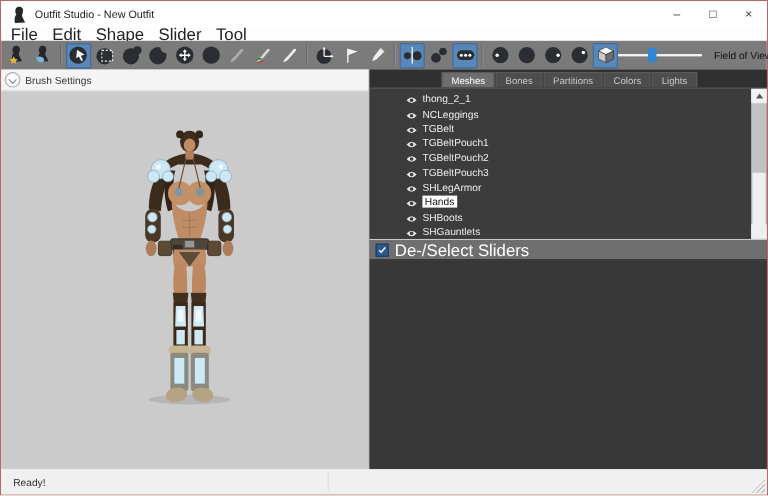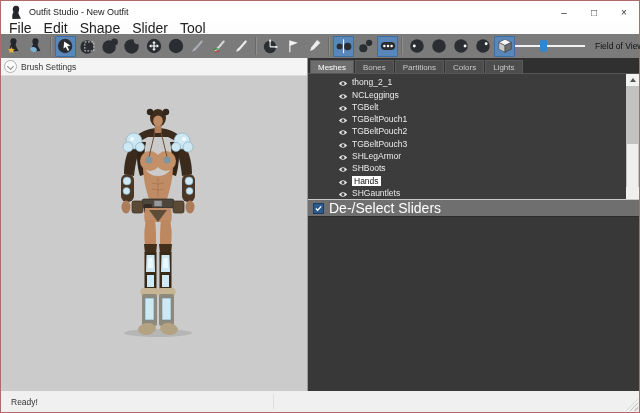--- a/index.html
+++ b/index.html
@@ -36,21 +36,21 @@
   .left-area{width:307px;flex:0 0 auto;display:flex;flex-direction:column;border-right:1px solid #9a9a9a;box-sizing:border-box;}
   .brush-header{height:17px;background:#f4f4f4;border-bottom:1px solid #dcdcdc;display:flex;align-items:center;gap:4px;padding-left:3px;flex:0 0 auto;}
   .chevron-circle{width:11px;height:11px;border:1px solid #b0b0b0;border-radius:50%;position:relative;background:#fdfdfd;}
   .chevron-circle::after{content:"";position:absolute;left:3px;top:2.5px;width:4px;height:4px;border-left:1px solid #8a8a8a;border-bottom:1px solid #8a8a8a;transform:rotate(-45deg);}
   .brush-header-label{font-size:8.5px;color:#333;}
   .viewport{flex:1;background:#cbcbcb;position:relative;overflow:hidden;}
   .model-svg{position:absolute;left:93px;top:28px;}
 
   
   .right-panel{flex:1;display:flex;flex-direction:column;background:#383838;min-width:0;}
-  .tabbar{height:15px;background:#303030;display:flex;align-items:flex-end;gap:1px;padding-left:2px;flex:0 0 auto;}
+  .tabbar{height:15px;background:#303030;display:flex;align-items:flex-end;gap:1px;padding-left:2px;flex:0 0 auto;justify-content:center;}
   .tab{font-size:8px;color:#c8c8c8;background:#4d4d4d;border:1px solid #5a5a5a;border-bottom:none;padding:2px 7px 1px;line-height:9px;}
   .tab.active{background:#6e6e6e;color:#ffffff;}
   .mesh-area{height:126px;position:relative;background:#3c3c3c;border-top:1px solid #555;box-sizing:border-box;flex:0 0 auto;}
   .mesh-list{position:absolute;left:0;top:1px;right:13px;bottom:0;overflow:hidden;}
   .mesh-row{height:12.3px;display:flex;align-items:flex-end;gap:4px;padding-left:30px;}
   .mesh-name{font-size:8.5px;color:#ececec;line-height:10px;}
   .mesh-row.selected .mesh-name{background:#ffffff;color:#111;padding:0 2px;}
   .eye-icon{display:flex;align-items:center;}
   .scrollbar{position:absolute;right:0;top:0;bottom:0;width:13px;background:#c2c2c2;display:flex;flex-direction:column;}
   .sb-btn{height:12px;background:#f2f2f2;display:flex;align-items:center;justify-content:center;flex:0 0 auto;}
@@ -456,37 +456,37 @@
             </div>
             <div class="mesh-row">
               <span class="eye-icon">
                 <svg width="10" height="7" viewBox="0 0 12 8">
                   <path d="M1 4 Q6 -1.5 11 4 Q6 9.5 1 4 Z" fill="#e9e9e9"></path>
                   <circle cx="6" cy="4" r="1.8" fill="#3c3c3c"></circle>
                 </svg>
               </span>
               <span class="mesh-name">SHLegArmor</span>
             </div>
+            <div class="mesh-row selected">
+              <span class="eye-icon">
+                <svg width="10" height="7" viewBox="0 0 12 8">
+                  <path d="M1 4 Q6 -1.5 11 4 Q6 9.5 1 4 Z" fill="#e9e9e9"></path>
+                  <circle cx="6" cy="4" r="1.8" fill="#3c3c3c"></circle>
+                </svg>
+              </span>
+              <span class="mesh-name">Hands</span>
+            </div>
             <div class="mesh-row">
               <span class="eye-icon">
                 <svg width="10" height="7" viewBox="0 0 12 8">
                   <path d="M1 4 Q6 -1.5 11 4 Q6 9.5 1 4 Z" fill="#e9e9e9"></path>
                   <circle cx="6" cy="4" r="1.8" fill="#3c3c3c"></circle>
                 </svg>
               </span>
               <span class="mesh-name">SHBoots</span>
-            </div>
-            <div class="mesh-row selected">
-              <span class="eye-icon">
-                <svg width="10" height="7" viewBox="0 0 12 8">
-                  <path d="M1 4 Q6 -1.5 11 4 Q6 9.5 1 4 Z" fill="#e9e9e9"></path>
-                  <circle cx="6" cy="4" r="1.8" fill="#3c3c3c"></circle>
-                </svg>
-              </span>
-              <span class="mesh-name">Hands</span>
             </div>
             <div class="mesh-row">
               <span class="eye-icon">
                 <svg width="10" height="7" viewBox="0 0 12 8">
                   <path d="M1 4 Q6 -1.5 11 4 Q6 9.5 1 4 Z" fill="#e9e9e9"></path>
                   <circle cx="6" cy="4" r="1.8" fill="#3c3c3c"></circle>
                 </svg>
               </span>
               <span class="mesh-name">SHGauntlets</span>
             </div>

